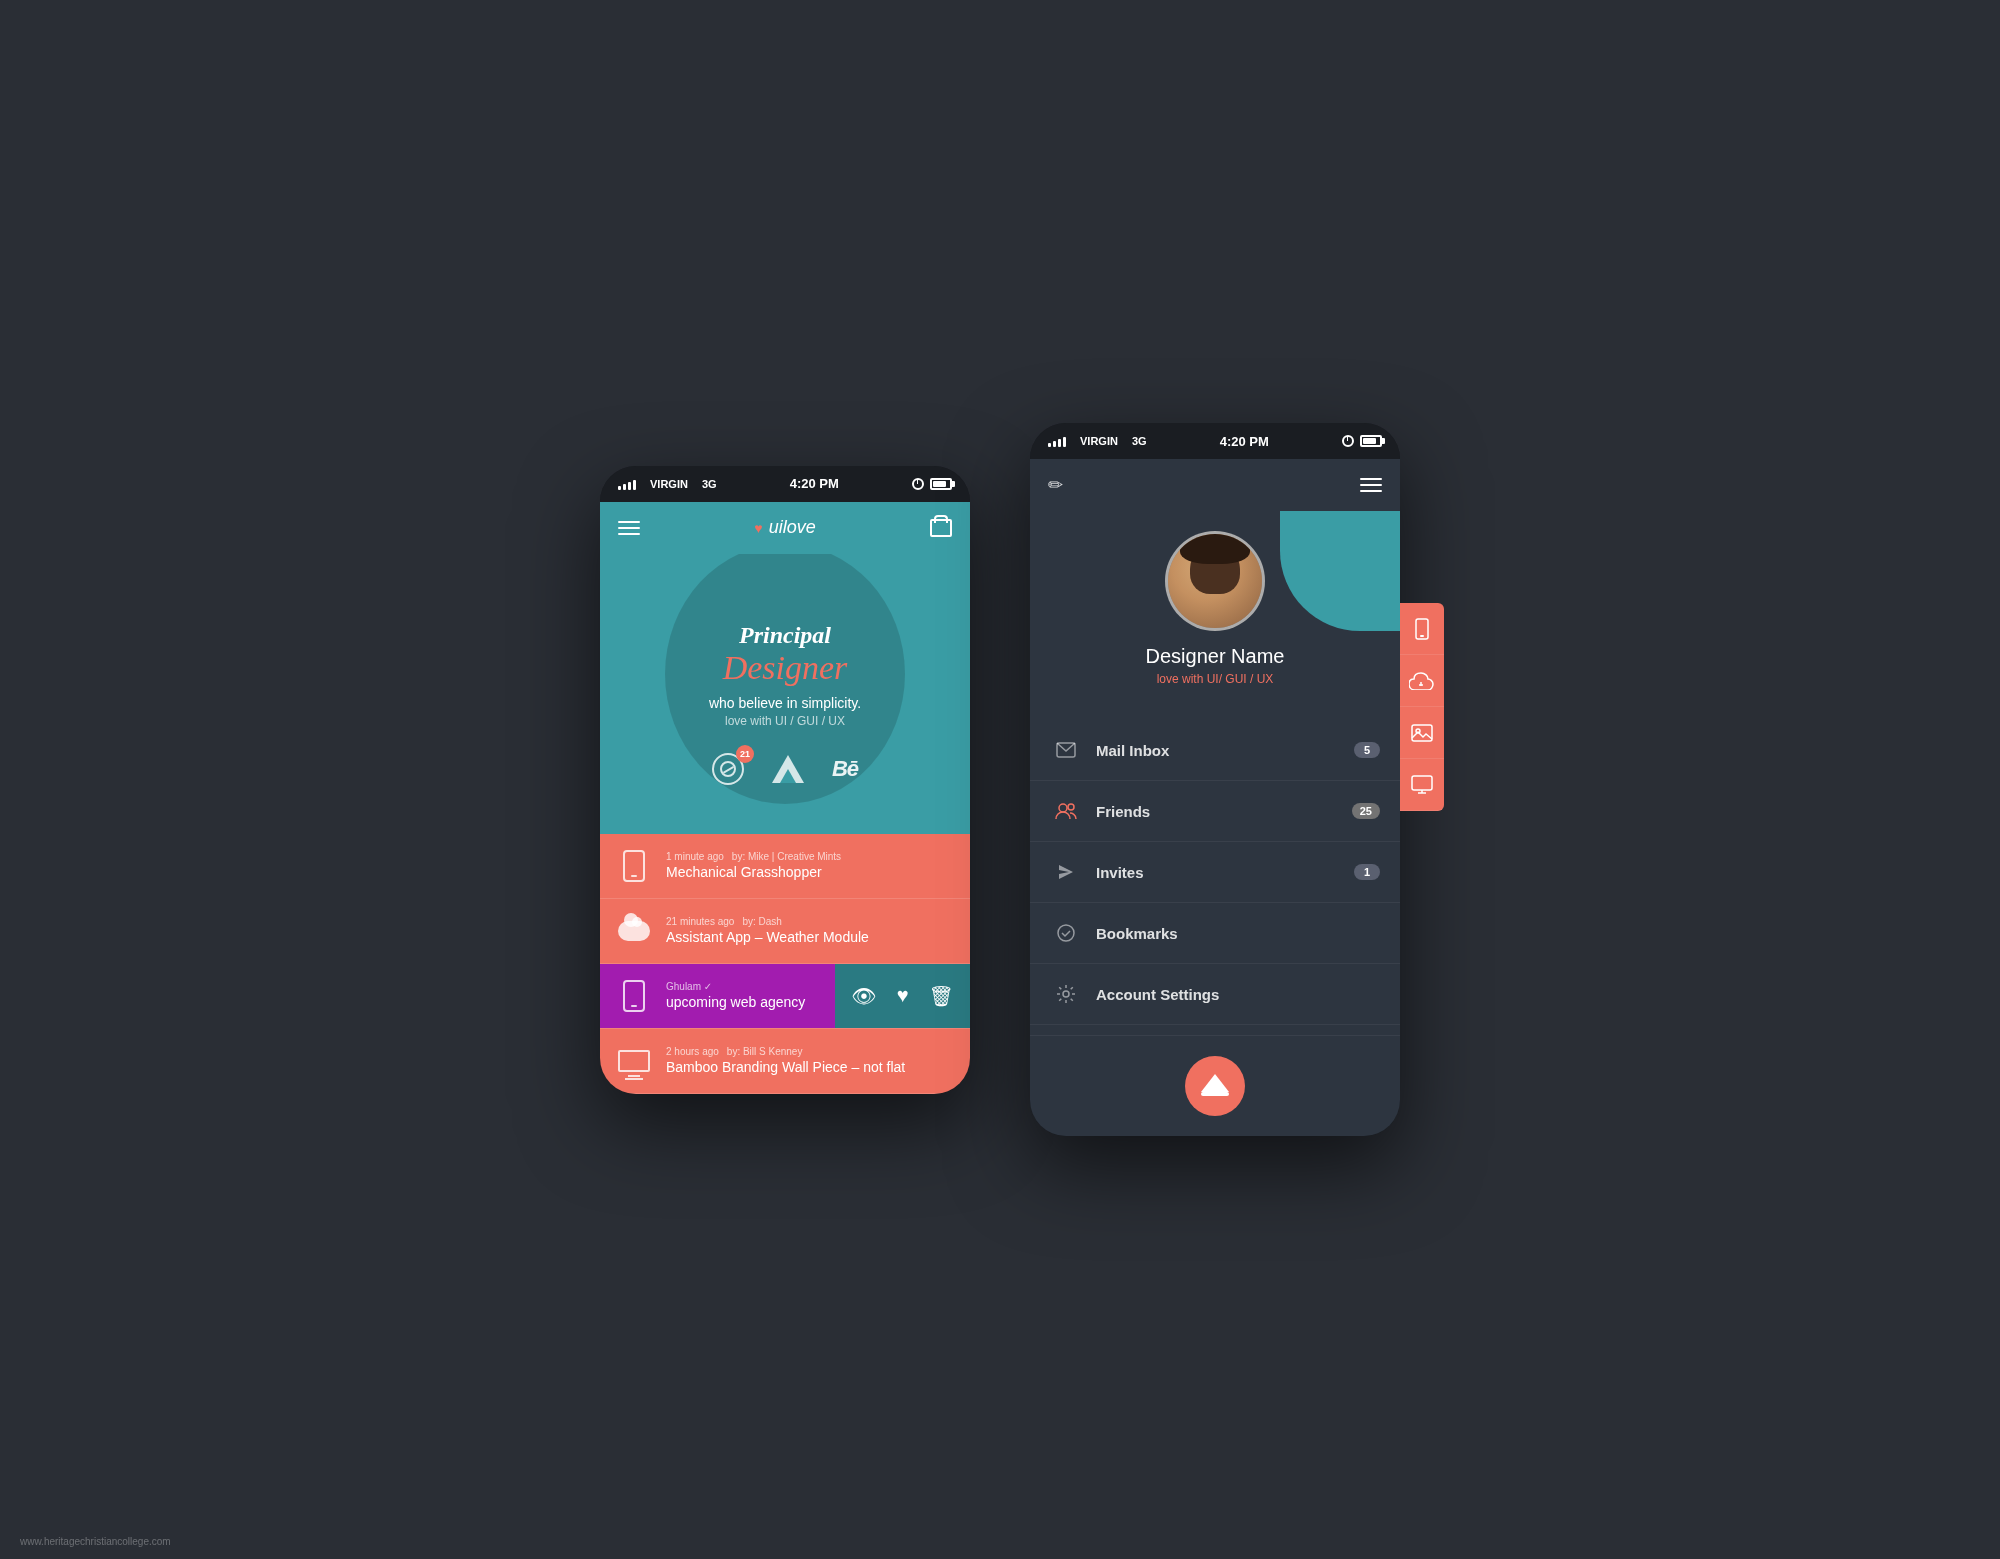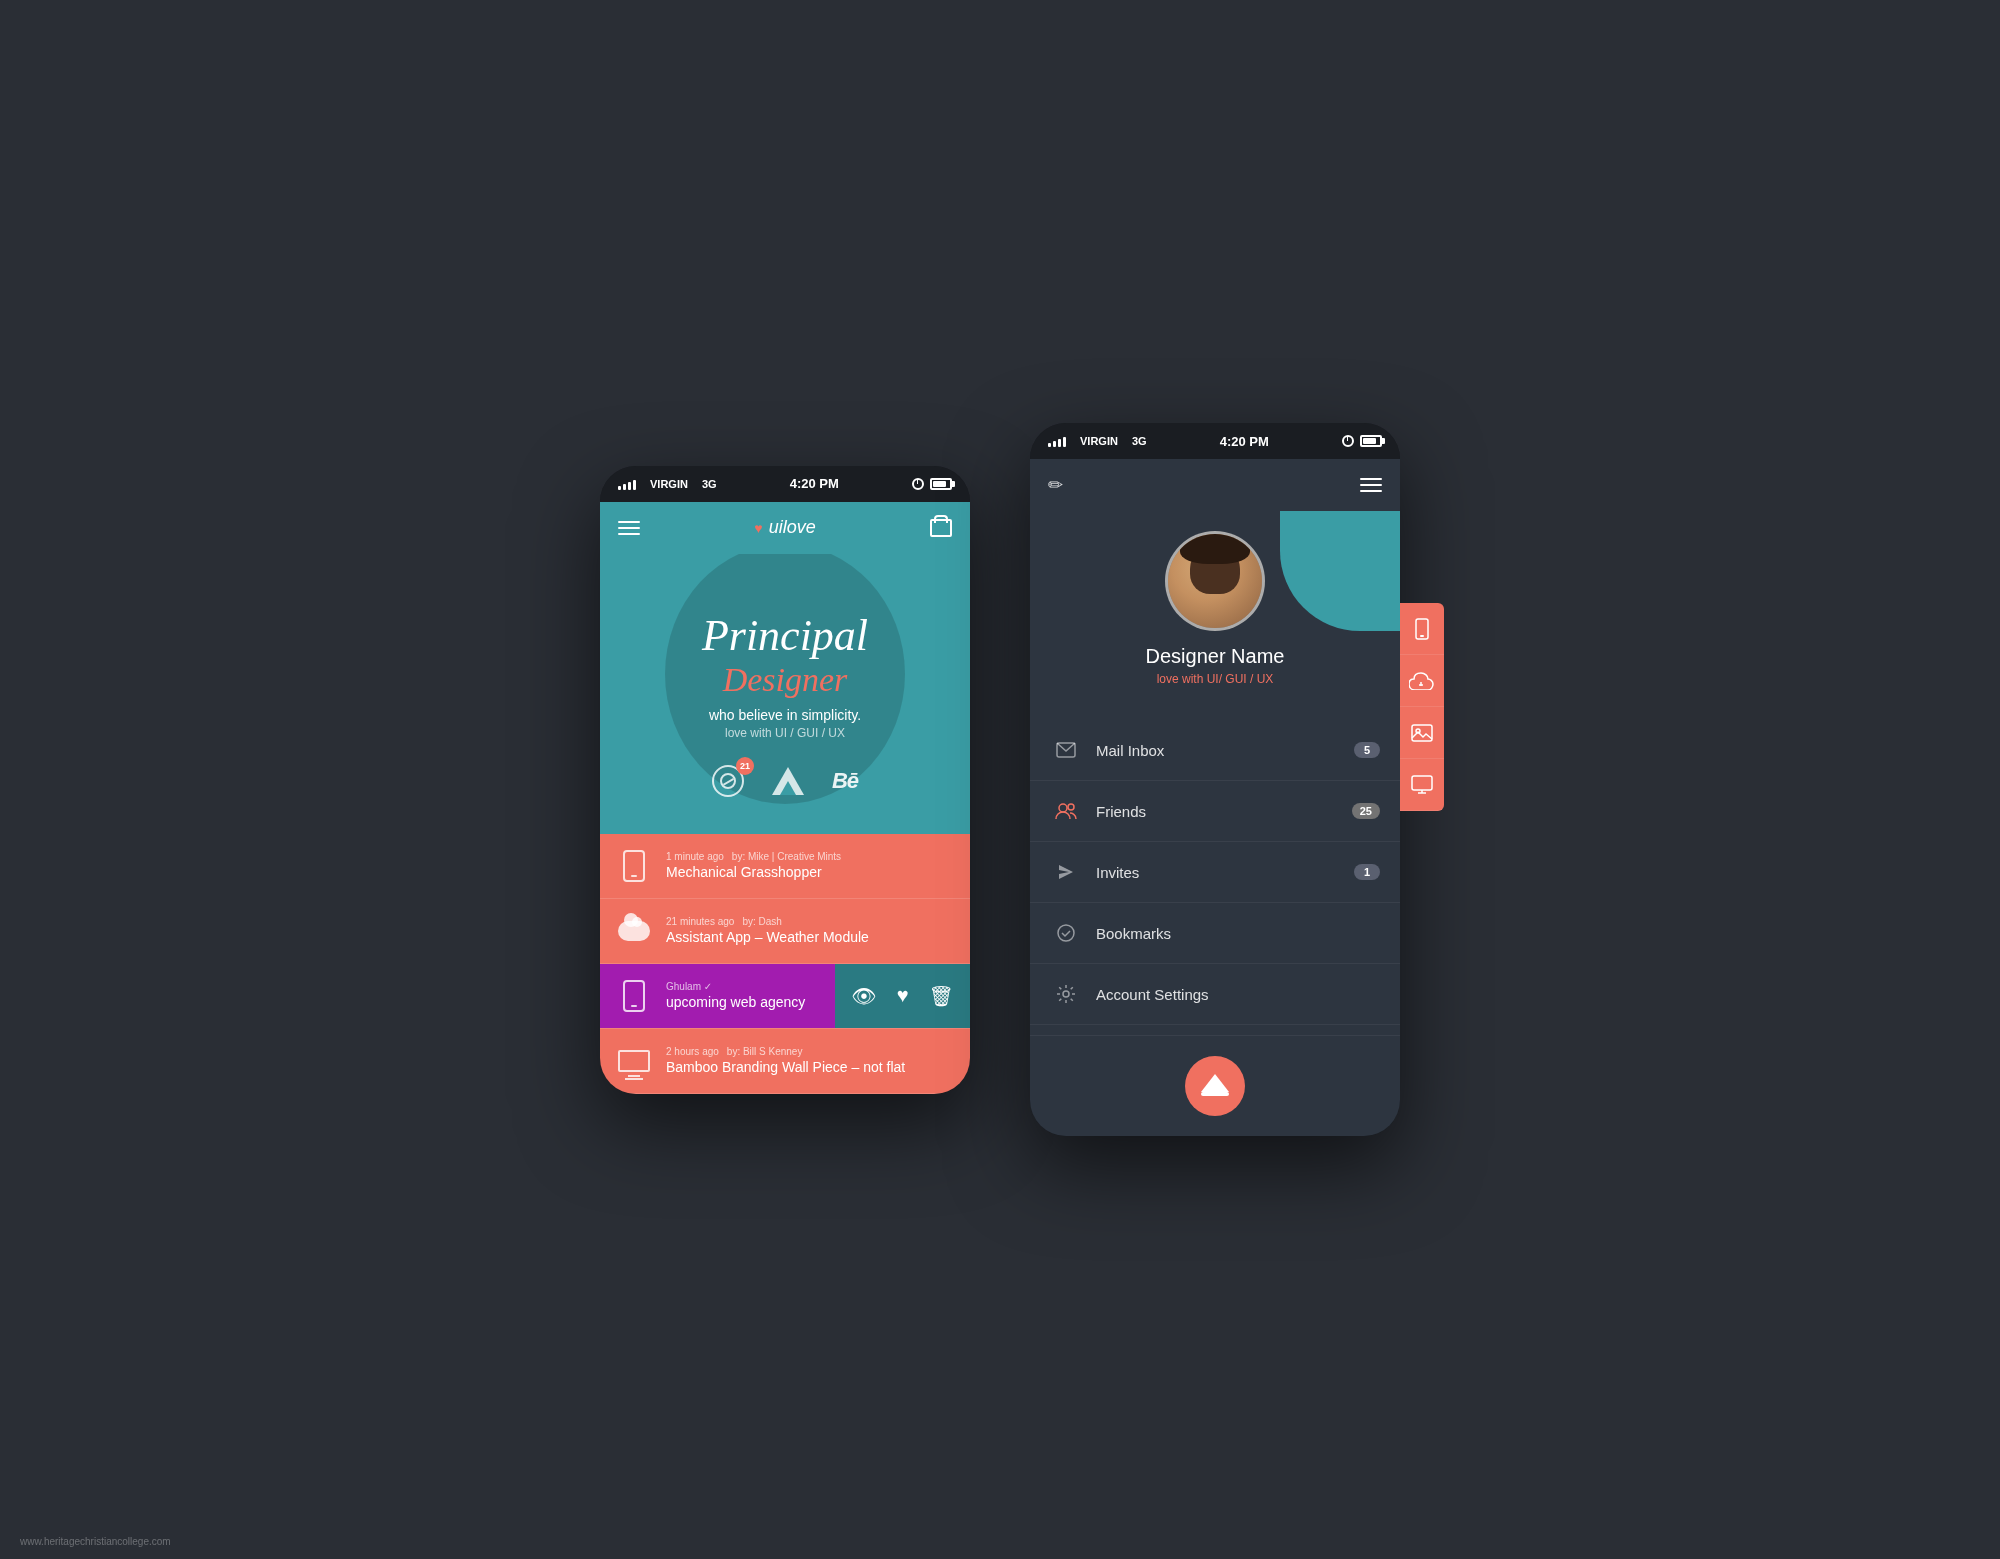--- a/index.html
+++ b/index.html
@@ -190,24 +190,24 @@
       background: rgba(0,0,0,0.15);
       overflow: hidden;
     }
     .hero-title {
       position: relative;
       z-index: 2;
       text-align: center;
       margin-top: 30px;
     }
     .hero-title .principal {
-      font-size: 44px;
+      font-size: 24px;
       color: white;
       font-style: italic;
-      font-weight: 400;
+      font-weight: 700;
       font-family: Georgia, serif;
       display: block;
     }
     .hero-title .designer {
       font-size: 34px;
       color: #f07060;
       font-style: italic;
       font-weight: 400;
       font-family: Georgia, serif;
     }
@@ -548,21 +548,21 @@
       height: 32px;
       display: flex;
       align-items: center;
       justify-content: center;
       margin-right: 14px;
     }
     .menu-item-label {
       flex: 1;
       color: rgba(255,255,255,0.85);
       font-size: 15px;
-      font-weight: 400;
+      font-weight: 700;
     }
     .menu-item-badge {
       background: #5a6070;
       color: white;
       font-size: 11px;
       font-weight: 600;
       padding: 2px 8px;
       border-radius: 10px;
       min-width: 26px;
       text-align: center;

